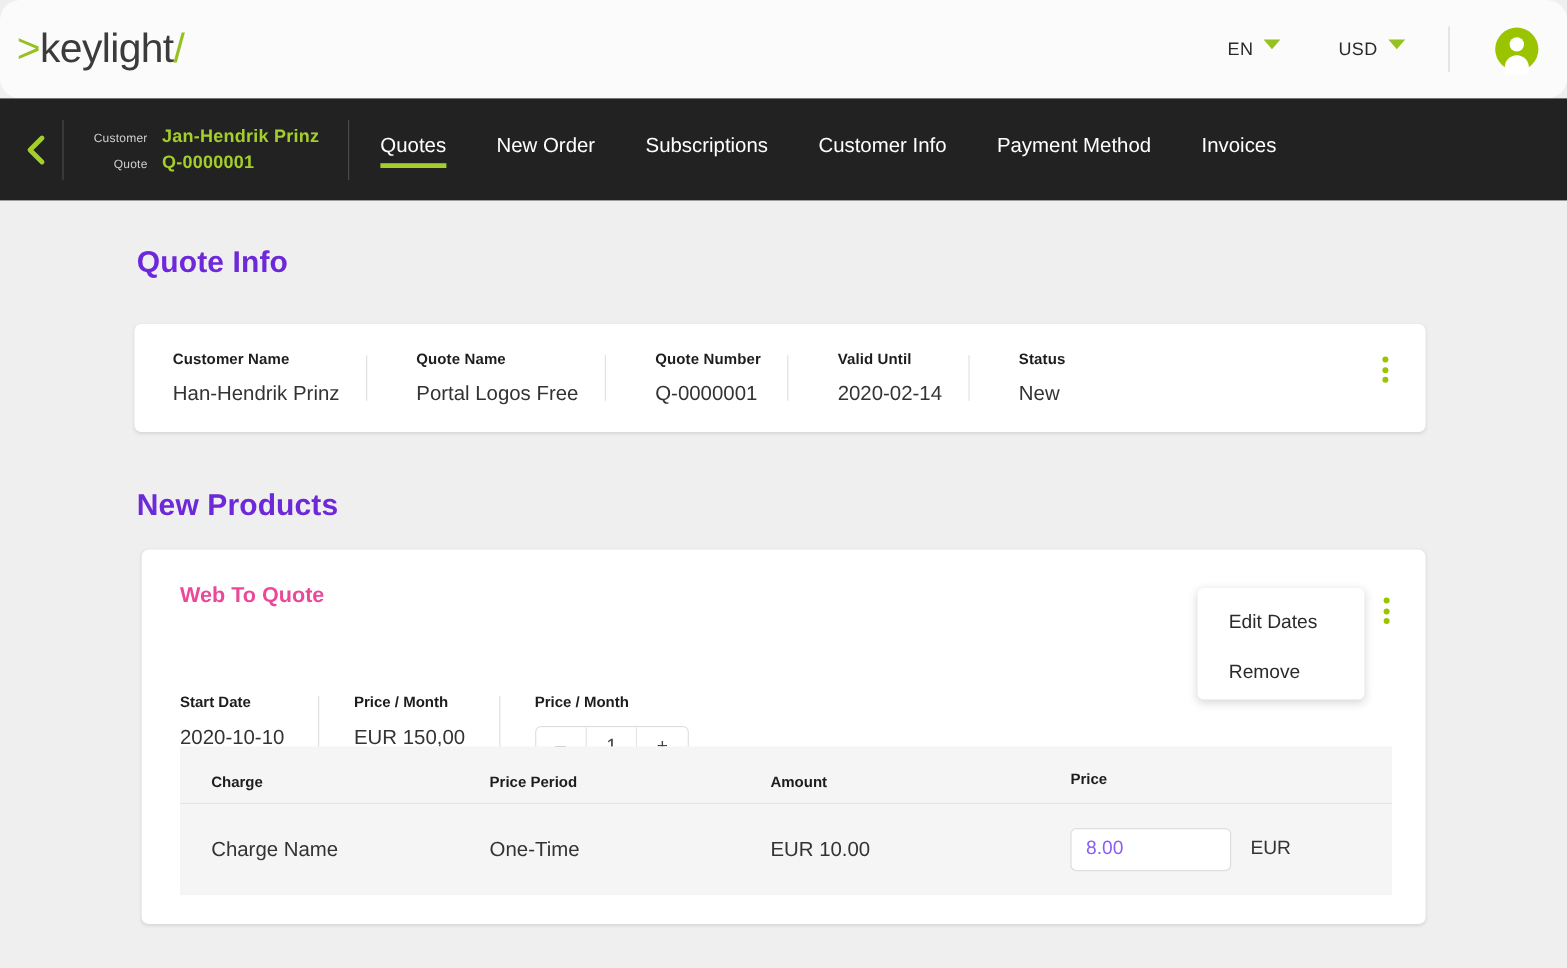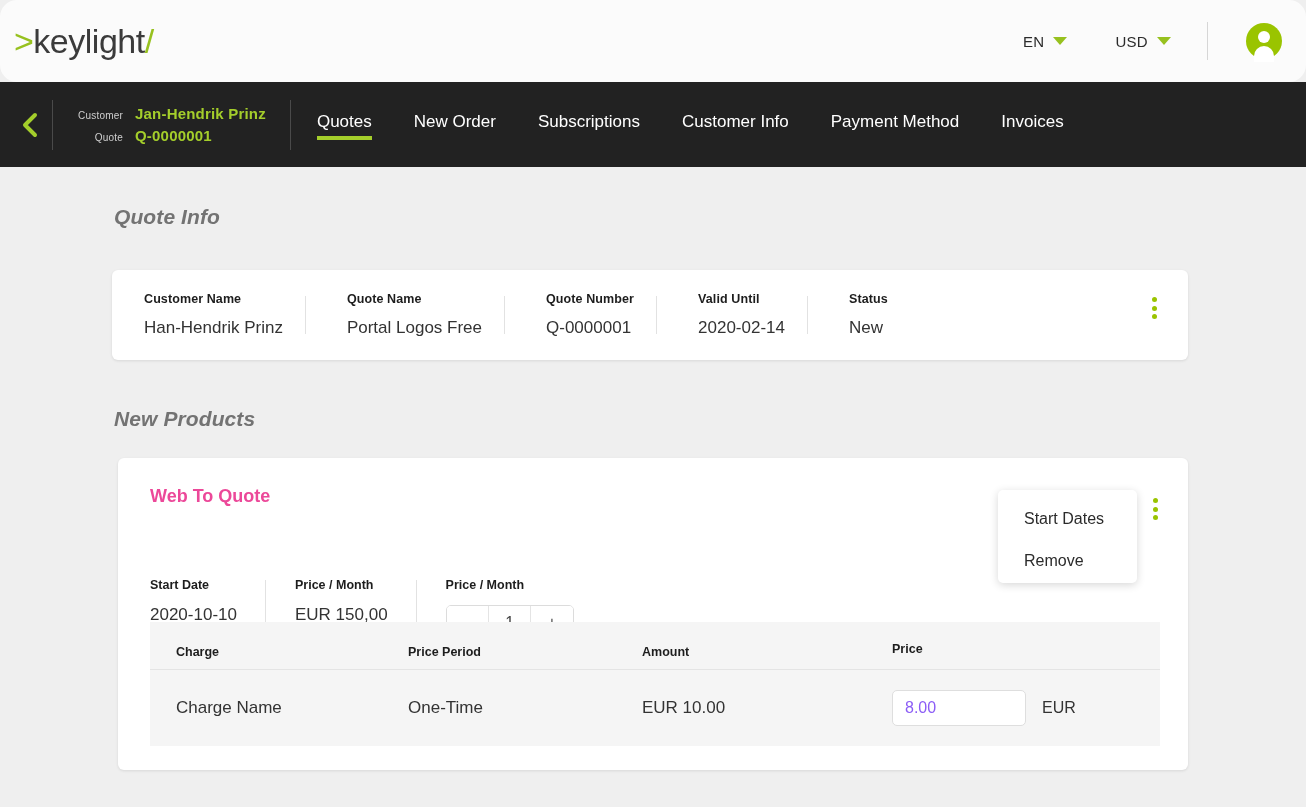--- a/index.html
+++ b/index.html
@@ -20,21 +20,21 @@
     margin-left: 14px;
     font-size: 34px; font-weight: 400; letter-spacing: -0.5px;
     color: #3b3b3b; white-space: nowrap;
   }
   .logo .accent { color: #97c11f; }
   .topbar-right {
     margin-left: auto; display: flex; align-items: center; height: 100%;
     padding-right: 24px;
   }
   .lang-select, .curr-select {
-    display: flex; align-items: center; gap: 9px;
+    display: flex; gap: 9px;
     font-size: 15px; color: #2b2b2b; letter-spacing: .3px;
     cursor: pointer;
   }
   .lang-select { margin-right: 48px; }
   .curr-select { margin-right: 36px; }
   .chev-down {
     width: 0; height: 0;
     border-left: 7px solid transparent;
     border-right: 7px solid transparent;
     border-top: 8px solid #97c11f;
@@ -80,23 +80,22 @@
     position: relative; color: #ffffff; font-size: 17px;
     padding: 0 0 6px 0; margin-right: 42px; cursor: pointer; white-space: nowrap;
   }
   .tab.active::after {
     content: ""; position: absolute; left: 0; right: 0; bottom: -2px;
     height: 4px; background: #a4ce2b;
   }
 
   
   .section-title {
-    position: absolute; font-size: 21px; font-weight: bold; color: #737373;
+    position: absolute; font-size: 25px; font-weight: bold; color: #6d28d9;
     letter-spacing: .1px;
-    font-style: italic;
   }
   #title-quote-info { left: 114px; top: 205px; }
   #title-new-products { left: 114px; top: 407px; }
 
   .card {
     position: absolute; background: #ffffff; border-radius: 6px;
     box-shadow: 0 1px 3px rgba(0,0,0,.10);
   }
   #quote-info-card { left: 112px; top: 270px; width: 1076px; height: 90px; }
   #product-card { left: 118px; top: 458px; width: 1070px; height: 312px; }
@@ -314,15 +313,15 @@
   </div>
 </div>
 
 <div class="kebab" id="product-kebab">
   <span></span>
   <span></span>
   <span></span>
 </div>
 
 <div class="menu">
-  <div class="menu-item">Start Dates</div>
+  <div class="menu-item">Edit Dates</div>
   <div class="menu-item">Remove</div>
 </div>
 
 </body></html>

